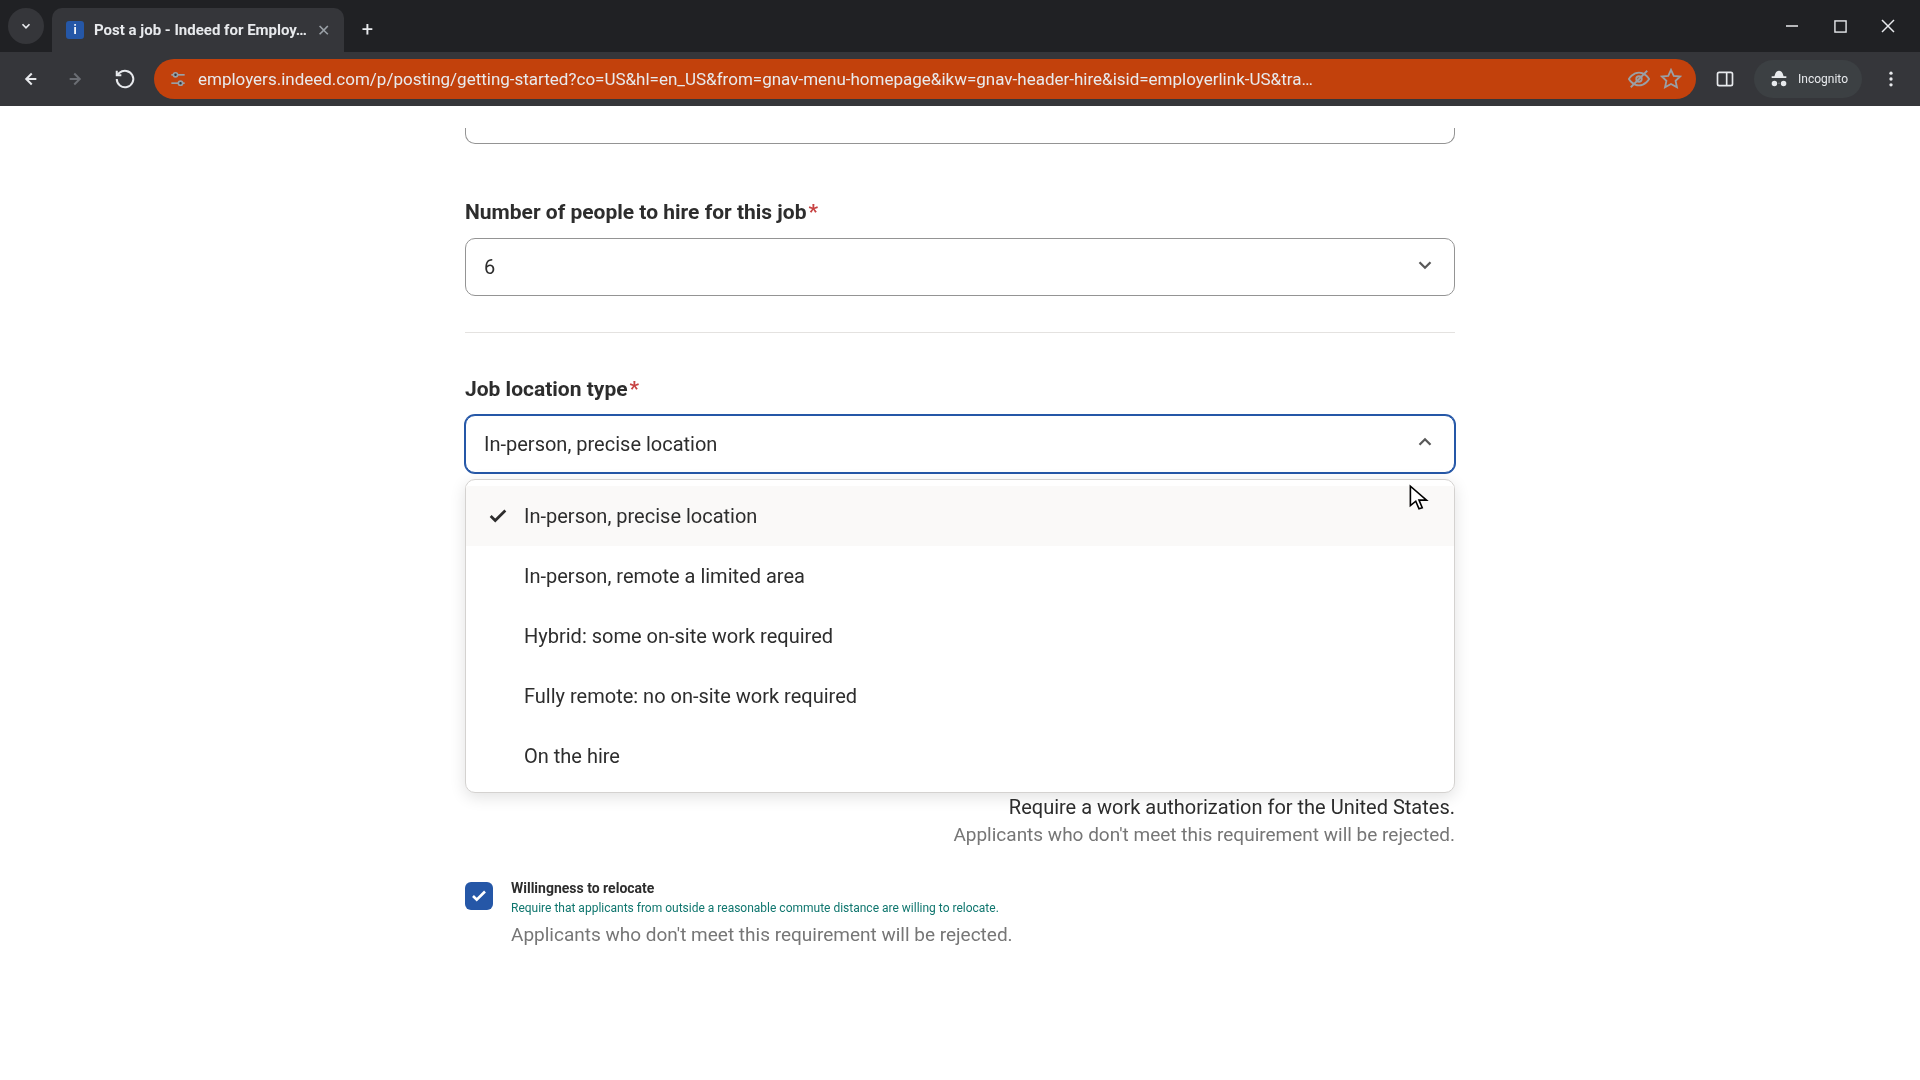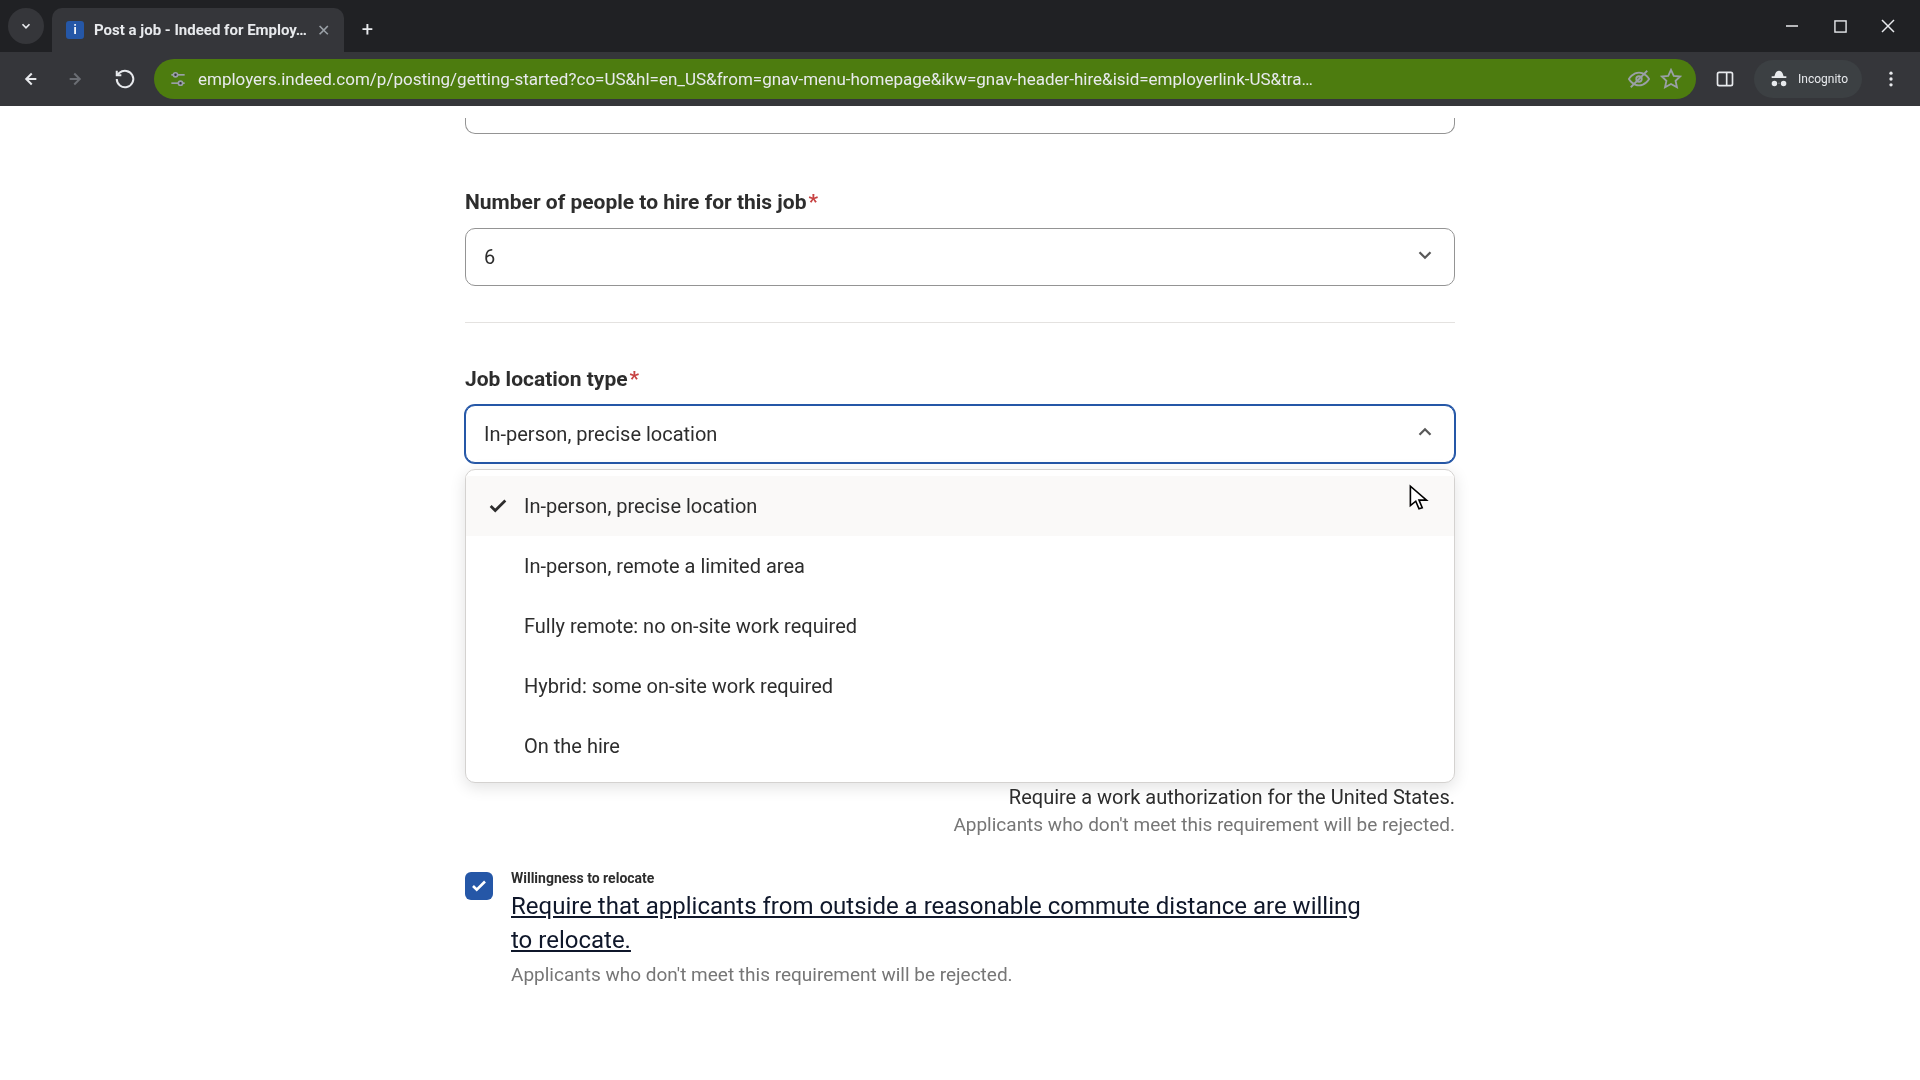--- a/index.html
+++ b/index.html
@@ -13,33 +13,33 @@
     .tab .favicon { width: 18px; height: 18px; background: #2557a7; border-radius: 3px; display: flex; align-items: center; justify-content: center; color: #fff; font-weight: bold; font-size: 12px; }
     .tab .tab-title { flex: 1; white-space: nowrap; overflow: hidden; text-overflow: ellipsis; font-weight: bold; }
     .tab .close { color: #9aa0a6; font-size: 16px; }
     .new-tab { width: 34px; height: 34px; display: flex; align-items: center; justify-content: center; color: #e8eaed; font-size: 20px; margin-left: 6px; margin-top: 6px; border-radius: 50%; }
     .win-controls { margin-left: auto; display: flex; gap: 24px; color: #e8eaed; padding-right: 12px; }
     .win-btn { width: 24px; height: 24px; display: flex; align-items: center; justify-content: center; }
 
     .toolbar { height: 54px; background: #35363a; display: flex; align-items: center; padding: 0 10px; gap: 10px; }
     .nav-btn { width: 38px; height: 38px; border-radius: 50%; display: flex; align-items: center; justify-content: center; color: #e8eaed; }
     .nav-btn.disabled { color: #6b6e74; }
-    .addressbar { flex: 1; height: 40px; background: #4d7c0f; border-radius: 20px; display: flex; align-items: center; padding: 0 14px; gap: 10px; color: #e8eaed; font-size: 17px; }
+    .addressbar { flex: 1; height: 40px; background: #c2410c; border-radius: 20px; display: flex; align-items: center; padding: 0 14px; gap: 10px; color: #e8eaed; font-size: 17px; }
     .addressbar .url { flex: 1; white-space: nowrap; overflow: hidden; text-overflow: ellipsis; color: #e8eaed; }
     .addr-icon { color: #9aa0a6; display: flex; align-items: center; }
     .incognito-badge { background: #3c4043; height: 38px; border-radius: 19px; display: flex; align-items: center; gap: 8px; padding: 0 14px; color: #e8eaed; font-size: 12px; }
 
     
     .viewport { flex: 1; background: #fff; position: relative; overflow: hidden; }
     .page-scroll { position: absolute; inset: 0; overflow-y: scroll; }
     .page-scroll::-webkit-scrollbar { width: 18px; }
     .page-scroll::-webkit-scrollbar-track { background: #f1f1f1; }
     .page-scroll::-webkit-scrollbar-thumb { background: #c1c1c1; border-radius: 2px; }
 
-    .form-wrap { width: 990px; margin: 0 auto; padding-top: 12px; }
+    .form-wrap { width: 990px; margin: 10px auto; padding-top: 12px; }
 
     .field-group { margin-bottom: 28px; }
     .field-label { font-size: 21px; font-weight: 700; color: #2d2d2d; margin-bottom: 14px; display: block; }
     .required { color: #c74242; margin-left: 2px; }
 
     .select-box { width: 100%; height: 58px; border: 1px solid #949494; border-radius: 10px; display: flex; align-items: center; padding: 0 18px; font-size: 20px; color: #2d2d2d; background: #fff; justify-content: space-between; }
     .select-box.open { border-color: #2557a7; box-shadow: 0 0 0 1px #2557a7; }
     .chev { color: #595959; }
 
     .divider { border: none; border-top: 1px solid #e4e2e0; margin: 36px 0 44px 0; }
@@ -50,21 +50,21 @@
     .dropdown-option .check-slot { width: 24px; display: flex; align-items: center; justify-content: center; color: #2d2d2d; }
 
     .behind-text { margin-top: -312px; padding-left: 52px; text-align: right; }
     .behind-text .line1 { font-size: 20px; color: #2d2d2d; }
     .behind-text .line2 { font-size: 19px; color: #767676; margin-top: 4px; }
 
     .checkbox-row { display: flex; gap: 18px; margin-top: 34px; }
     .checkbox { width: 28px; height: 28px; border-radius: 6px; background: #2557a7; display: flex; align-items: center; justify-content: center; flex-shrink: 0; margin-top: 2px; }
     .checkbox svg { stroke: #fff; }
     .check-content .title { font-size: 14px; font-weight: 700; color: #2d2d2d; }
-    .check-content .desc { font-size: 24px; color: #0f172a; margin-top: 4px; max-width: 860px; line-height: 1.4; text-decoration: underline; }
+    .check-content .desc { font-size: 12px; color: #0f766e; margin-top: 4px; max-width: 860px; line-height: 1.4; }
     .check-content .hint { font-size: 19px; color: #767676; margin-top: 6px; }
 
     .cursor { position: absolute; pointer-events: none; z-index: 50; }
   </style>
 </head>
 <body>
 
 <div class="browser">
 
   <div class="titlebar">
@@ -208,25 +208,25 @@
                     </svg>
               </span>
               <span>In-person, precise location</span>
             </div>
             <div class="dropdown-option">
               <span class="check-slot"></span>
               <span>In-person, remote a limited area</span>
             </div>
             <div class="dropdown-option">
               <span class="check-slot"></span>
+              <span>Hybrid: some on-site work required</span>
+            </div>
+            <div class="dropdown-option">
+              <span class="check-slot"></span>
               <span>Fully remote: no on-site work required</span>
-            </div>
-            <div class="dropdown-option">
-              <span class="check-slot"></span>
-              <span>Hybrid: some on-site work required</span>
             </div>
             <div class="dropdown-option">
               <span class="check-slot"></span>
               <span>On the hire</span>
             </div>
           </div>
         </div>
 
         <div class="behind-text" style="position:relative; z-index:1; margin-top:2px;">
           <div class="line1">Require a work authorization for the United States.</div>

